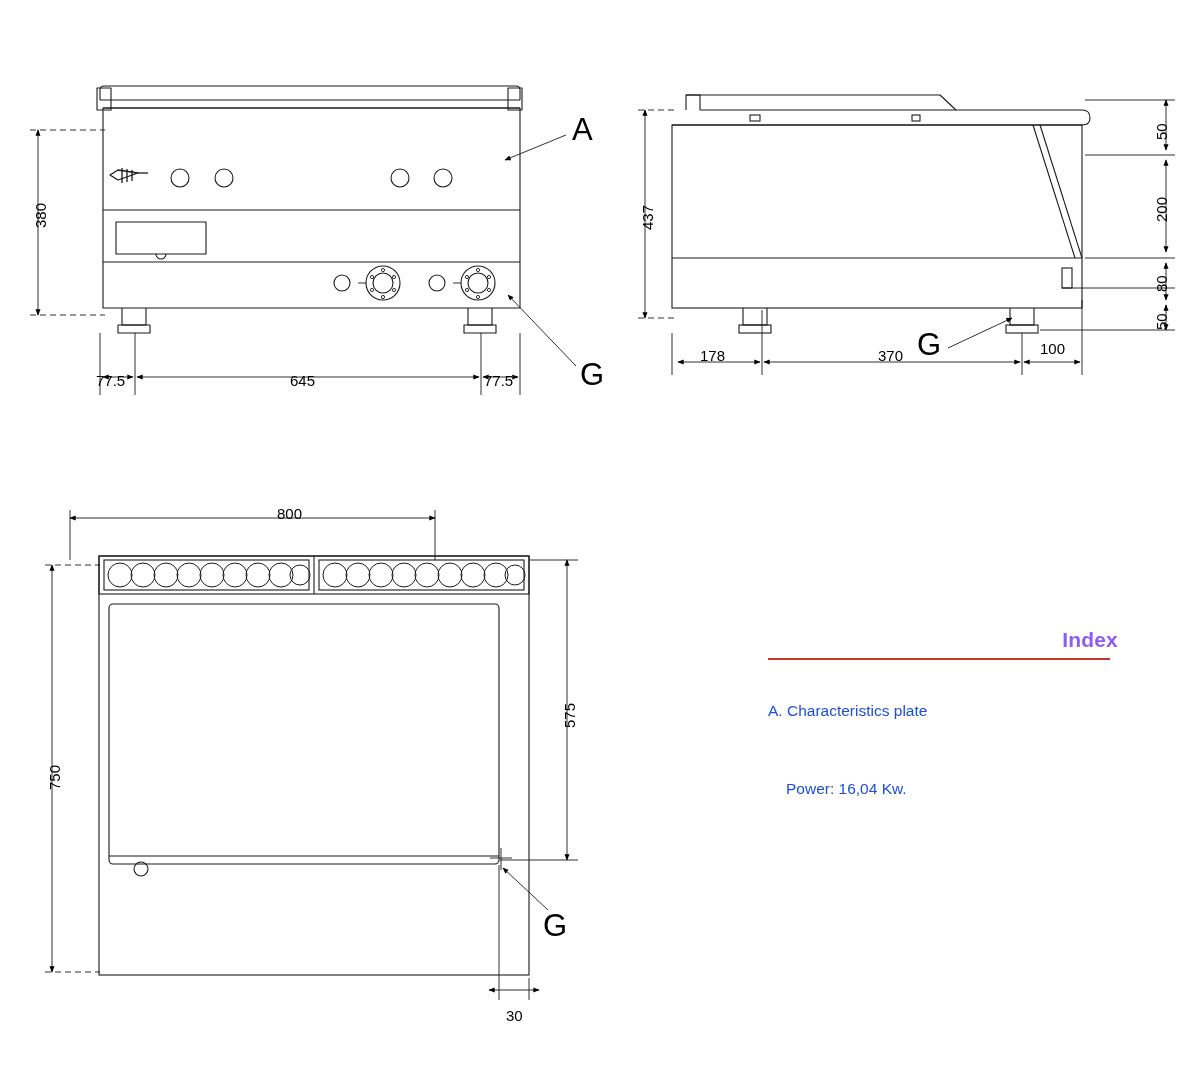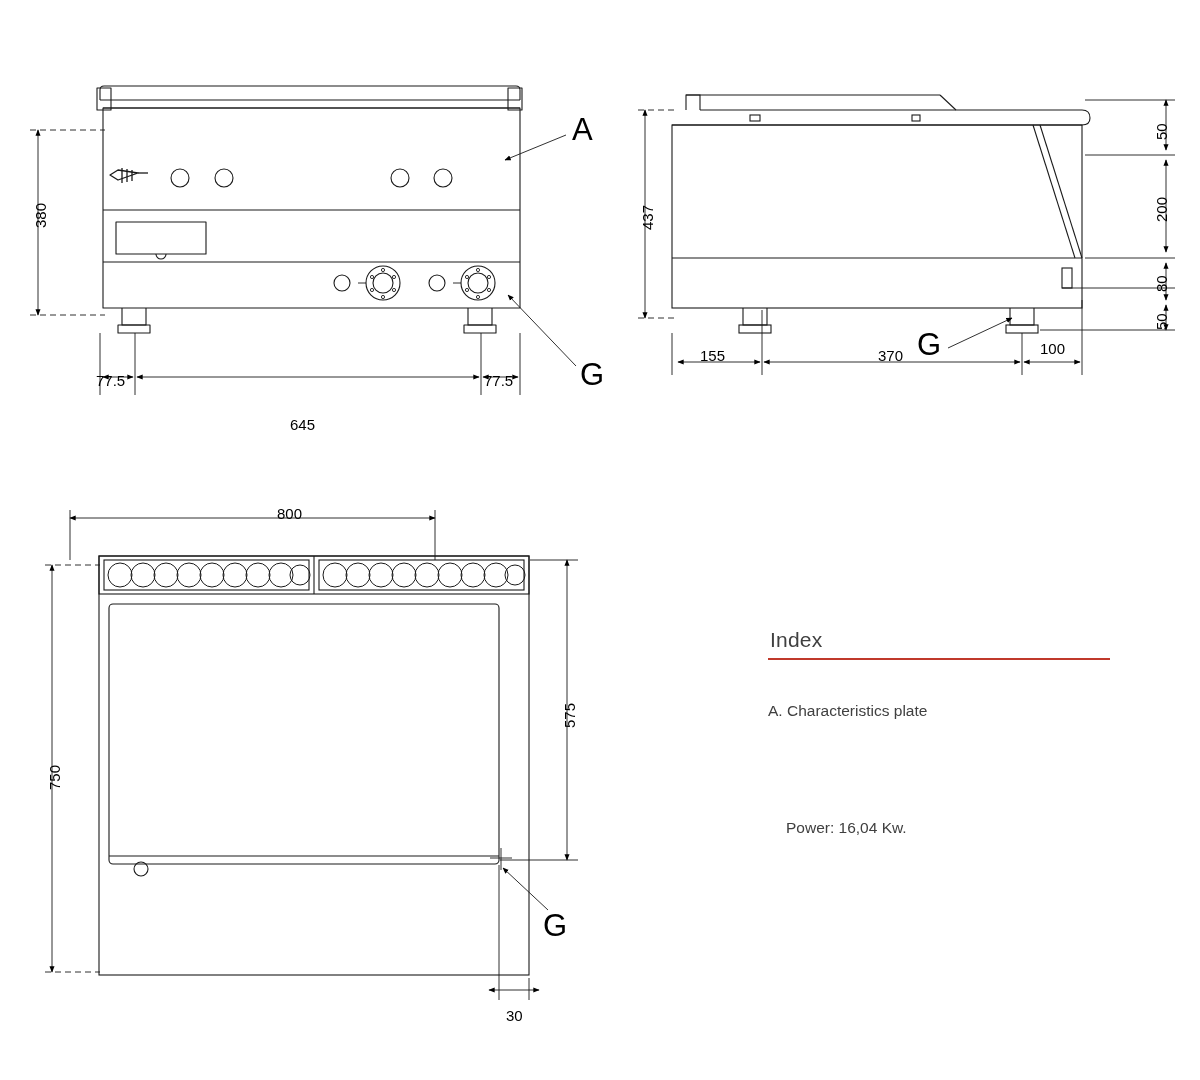--- a/index.html
+++ b/index.html
@@ -25,41 +25,42 @@
   }
   
   .index-block {
     position: absolute;
     left: 768px;
     top: 628px;
     width: 350px;
   }
   .index-title {
     font-size: 21px;
-    font-weight: 400;
+    font-weight: 700;
     letter-spacing: .2px;
-    color: #404040;
+    color: #8b5cf6;
     margin: 0 0 6px 2px;
+    text-align: right;
   }
   .index-rule {
     width: 342px;
     height: 1.6px;
     background: #c0392b;
     margin-bottom: 18px;
   }
   .index-entry {
     font-size: 15.5px;
     line-height: 1.45;
-    color: #404040;
+    color: #1d4ed8;
     margin-bottom: 2px;
     white-space: pre-line;
   }
   .index-entry .ln { display: block; }
   .ind1 { padding-left: 15px; }
-  .ind2 { padding-left: 18px; margin-top: 39px; }
+  .ind2 { padding-left: 18px; }
   .gap { height: 9px; }
 
   
   .lbl {
     position: absolute;
     font-family: "Liberation Sans", sans-serif;
     color: #000;
     white-space: nowrap;
   }
   .lbl-big { font-size: 31px; }
@@ -254,31 +255,31 @@
 
       <line x1="503" y1="868" x2="548" y2="910" marker-start="url(#arrS)"></line>
 
       <line x1="490" y1="858" x2="512" y2="858"></line>
       <line x1="501" y1="848" x2="501" y2="870"></line>
     </g>
   </svg>
 
   <div class="lbl lbl-dim rot90" style="left:32px; top:228px;">380</div>
   <div class="lbl lbl-dim" style="left:96px; top:372px;">77.5</div>
-  <div class="lbl lbl-dim" style="left:290px; top:372px;margin-top:44px;">645</div>
+  <div class="lbl lbl-dim" style="left:290px; top:372px;">645</div>
   <div class="lbl lbl-dim" style="left:484px; top:372px;">77.5</div>
   <div class="lbl lbl-big" style="left:572px; top:112px;">A</div>
   <div class="lbl lbl-big" style="left:580px; top:357px;">G</div>
 
   <div class="lbl lbl-dim rot90" style="left:639px; top:230px;">437</div>
   <div class="lbl lbl-dim rot90" style="left:1153px; top:140px;">50</div>
   <div class="lbl lbl-dim rot90" style="left:1153px; top:222px;">200</div>
   <div class="lbl lbl-dim rot90" style="left:1153px; top:292px;">80</div>
   <div class="lbl lbl-dim rot90" style="left:1153px; top:330px;">50</div>
-  <div class="lbl lbl-dim" style="left:700px; top:347px;">155</div>
+  <div class="lbl lbl-dim" style="left:700px; top:347px;">178</div>
   <div class="lbl lbl-dim" style="left:878px; top:347px;">370</div>
   <div class="lbl lbl-dim" style="left:1040px; top:340px;">100</div>
   <div class="lbl lbl-big" style="left:917px; top:327px;">G</div>
 
   <div class="lbl lbl-dim" style="left:277px; top:505px;">800</div>
   <div class="lbl lbl-dim rot90" style="left:46px; top:790px;">750</div>
   <div class="lbl lbl-dim rot90" style="left:561px; top:728px;">575</div>
   <div class="lbl lbl-dim" style="left:506px; top:978px;margin-top:29px;">30</div>
   <div class="lbl lbl-big" style="left:543px; top:908px;">G</div>
 

